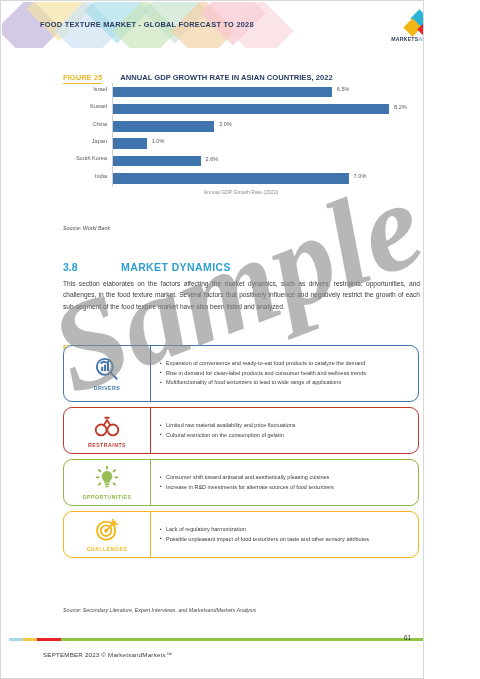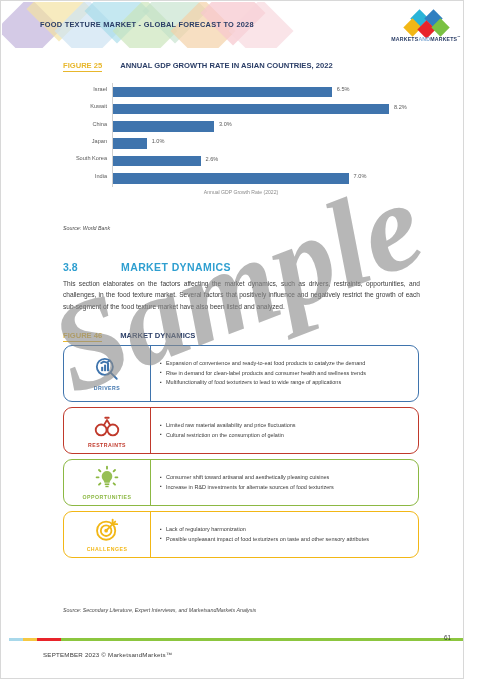--- a/index.html
+++ b/index.html
@@ -4,21 +4,21 @@
 <style>
   html,body{margin:0;padding:0;}
   body{
     width:480px;height:679px;
     background:#ffffff;
     font-family:"Liberation Sans", sans-serif;
     overflow:hidden;
     position:relative;
   }
   .page{
-    position:absolute;left:0;top:0;width:464px;height:679px;
+    position:absolute;left:0;top:0;width:424px;height:679px;
     border:1px solid #d8d8d8;box-sizing:border-box;background:#fff;
     overflow:hidden;
   }
 
   
   .header{position:absolute;left:1px;top:1px;width:478px;height:46px;overflow:hidden;background:#fff;}
   .deco{position:absolute;top:-26px;left:0;width:300px;height:72px;}
   .dsq{position:absolute;width:46px;height:46px;transform:rotate(45deg);}
   .header-title{
     position:absolute;left:38px;top:18px;
@@ -26,21 +26,21 @@
     color:#2a3d66;white-space:nowrap;
   }
   .logo{position:absolute;right:8px;top:8px;width:92px;height:32px;}
   .logo-d{position:absolute;width:13px;height:13px;transform:rotate(45deg);}
   .logo-text{position:absolute;left:0;bottom:0;width:92px;text-align:center;
     font-size:5.2px;font-weight:bold;letter-spacing:.2px;color:#2a3d66;}
   .logo-text .and{color:#7fa9d4;}
   .logo-tm{font-size:3.2px;vertical-align:super;}
 
   
-  .fig-line{position:absolute;font-size:7.6px;font-weight:bold;white-space:nowrap;}
+  .fig-line{position:absolute;font-size:7.6px;font-weight:bold;white-space:nowrap;margin-top:12px;}
   .fig-no{color:#e8b72c;border-bottom:1.2px solid #e8b72c;padding-bottom:.5px;}
   .fig-title{color:#2a3d66;margin-left:18px;}
   .src{position:absolute;font-size:5.3px;color:#4b4b4b;font-style:italic;white-space:nowrap;}
 
   
   .chart{position:absolute;left:62px;top:82px;width:356px;height:122px;}
   .chart-rows{position:absolute;left:0;top:0;width:356px;height:104px;}
   .row{position:absolute;left:0;width:356px;height:17.3px;}
   .cat{position:absolute;left:0;top:3px;width:44px;text-align:right;
     font-size:5.6px;color:#595959;}

